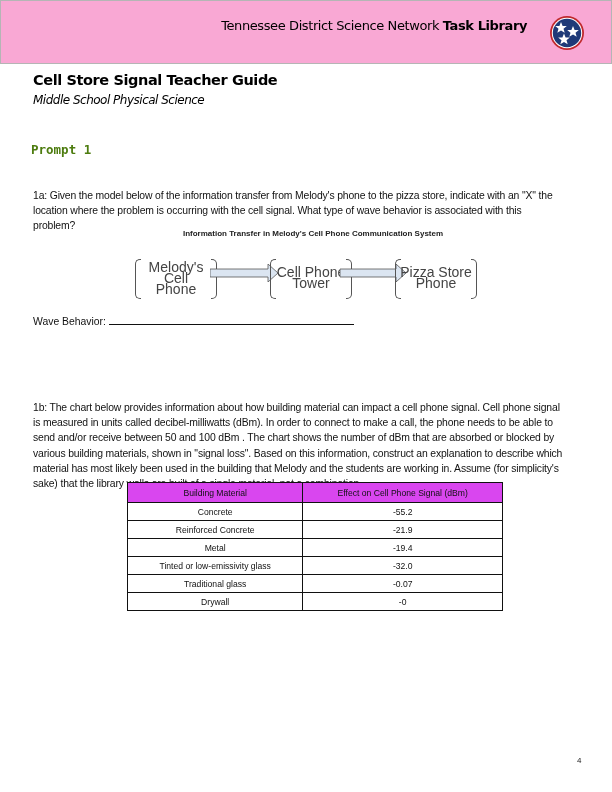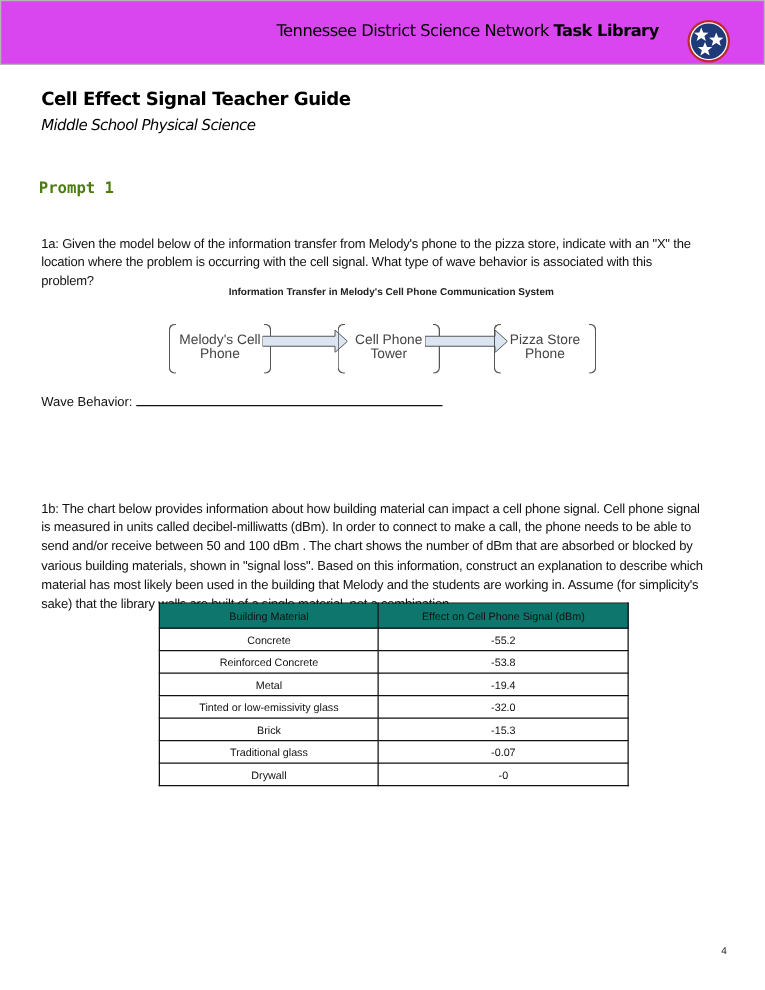--- a/index.html
+++ b/index.html
@@ -1,21 +1,21 @@
 <!DOCTYPE html>
 <html><head>
 <meta charset="utf-8">
 <style>
   * { margin: 0; padding: 0; box-sizing: border-box; }
   html, body { width: 612px; height: 792px; background: #ffffff; overflow: hidden; }
   body { position: relative; font-family: "Liberation Sans", sans-serif; color: #000; }
 
   .header-band {
-    position: absolute; left: 0; top: 0; width: 612px; height: 52px;
-    background: #d946ef; border: 1px solid #b5b5b5;
+    position: absolute; left: 0; top: 0; width: 612px; height: 64px;
+    background: #f9a8d4; border: 1px solid #b5b5b5;
   }
   .header-title {
     position: absolute; right: 84px; top: 17px;
     font-family: "DejaVu Sans", sans-serif; font-size: 13px; letter-spacing: -0.4px;
     color: #000;
   }
   .header-title b { font-weight: bold; }
   .logo { position: absolute; left: 548px; top: 14px; width: 36px; height: 36px; }
 
   .doc-title {
@@ -37,21 +37,21 @@
   }
   .p1a { top: 188px; }
   .p1b { top: 362px; line-height: 15.2px; margin-top: 38px; }
 
   .diagram-title {
     position: absolute; left: 178px; top: 229px; width: 270px; text-align: center;
     font-size: 8px; font-weight: bold; color: #222;
   }
   .node {
     position: absolute; top: 259px; width: 82px; height: 38px;
-    font-size: 11px; color: #444; text-align: center; line-height: 11px;
+    font-size: 14px; color: #444; text-align: center; line-height: 11px;
     display: flex; align-items: center; justify-content: center;
   }
   .node::before, .node::after {
     content: ""; position: absolute; top: 0; width: 5px; height: 38px;
     border: 1px solid #555;
   }
   .node::before { left: 0; border-right: none; border-radius: 5px 0 0 5px; }
   .node::after { right: 0; border-left: none; border-radius: 0 5px 5px 0; }
   .n1 { left: 135px; }
   .n2 { left: 270px; }
@@ -68,21 +68,21 @@
   }
 
   table.materials {
     position: absolute; left: 127px; top: 482px; width: 376px;
     border-collapse: collapse; font-size: 8.6px; color: #111;
   }
   table.materials th, table.materials td {
     border: 1.5px solid #111; height: 18px; padding: 0 2px;
   }
   table.materials th {
-    background: #0f766e; font-weight: normal; height: 20px;
+    background: #d946ef; font-weight: normal; height: 20px;
   }
   table.materials td { text-align: center; }
   table.materials .c1 { width: 187px; }
   table.materials .c2 { width: 215px; }
 
   .page-number {
     position: absolute; left: 577px; top: 756px; font-size: 8px; color: #222;
   }
 </style>
 </head>
@@ -95,21 +95,21 @@
     <circle cx="18" cy="18" r="15.2" fill="#ffffff"></circle>
     <circle cx="18" cy="18" r="14.2" fill="#1f3a78"></circle>
     <g fill="#ffffff">
       <polygon points="12,7 13.6,11 17.8,11.1 14.5,13.7 15.7,17.8 12,15.4 8.3,17.8 9.5,13.7 6.2,11.1 10.4,11"></polygon>
       <polygon points="24,11 25.6,15 29.8,15.1 26.5,17.7 27.7,21.8 24,19.4 20.3,21.8 21.5,17.7 18.2,15.1 22.4,15"></polygon>
       <polygon points="15,18.5 16.6,22.5 20.8,22.6 17.5,25.2 18.7,29.3 15,26.9 11.3,29.3 12.5,25.2 9.2,22.6 13.4,22.5"></polygon>
     </g>
   </svg>
 </div>
 
-<div class="doc-title">Cell Effect Signal Teacher Guide</div>
+<div class="doc-title">Cell Store Signal Teacher Guide</div>
 <div class="doc-subtitle">Middle School Physical Science</div>
 <div class="prompt-heading">Prompt 1</div>
 
 <div class="para p1a">1a:  Given the model below of the information transfer from Melody's phone to the pizza store, indicate with an "X" the location where the problem is occurring with the cell signal.  What type of wave behavior is associated with this problem?</div>
 
 <div>
   <div class="diagram-title">Information Transfer in Melody's Cell Phone Communication System</div>
 
   <div class="node n1">
     <div><span>Melody's Cell</span><br><span>Phone</span></div>
@@ -143,33 +143,29 @@
       <th class="c2">Effect on Cell Phone Signal (dBm)</th>
     </tr>
   </thead>
   <tbody>
     <tr>
         <td>Concrete</td>
         <td>-55.2</td>
       </tr>
     <tr>
         <td>Reinforced Concrete</td>
-        <td>-53.8</td>
+        <td>-21.9</td>
       </tr>
     <tr>
         <td>Metal</td>
         <td>-19.4</td>
       </tr>
     <tr>
         <td>Tinted or low-emissivity glass</td>
         <td>-32.0</td>
-      </tr>
-    <tr>
-        <td>Brick</td>
-        <td>-15.3</td>
       </tr>
     <tr>
         <td>Traditional glass</td>
         <td>-0.07</td>
       </tr>
     <tr>
         <td>Drywall</td>
         <td>-0</td>
       </tr>
   </tbody>

